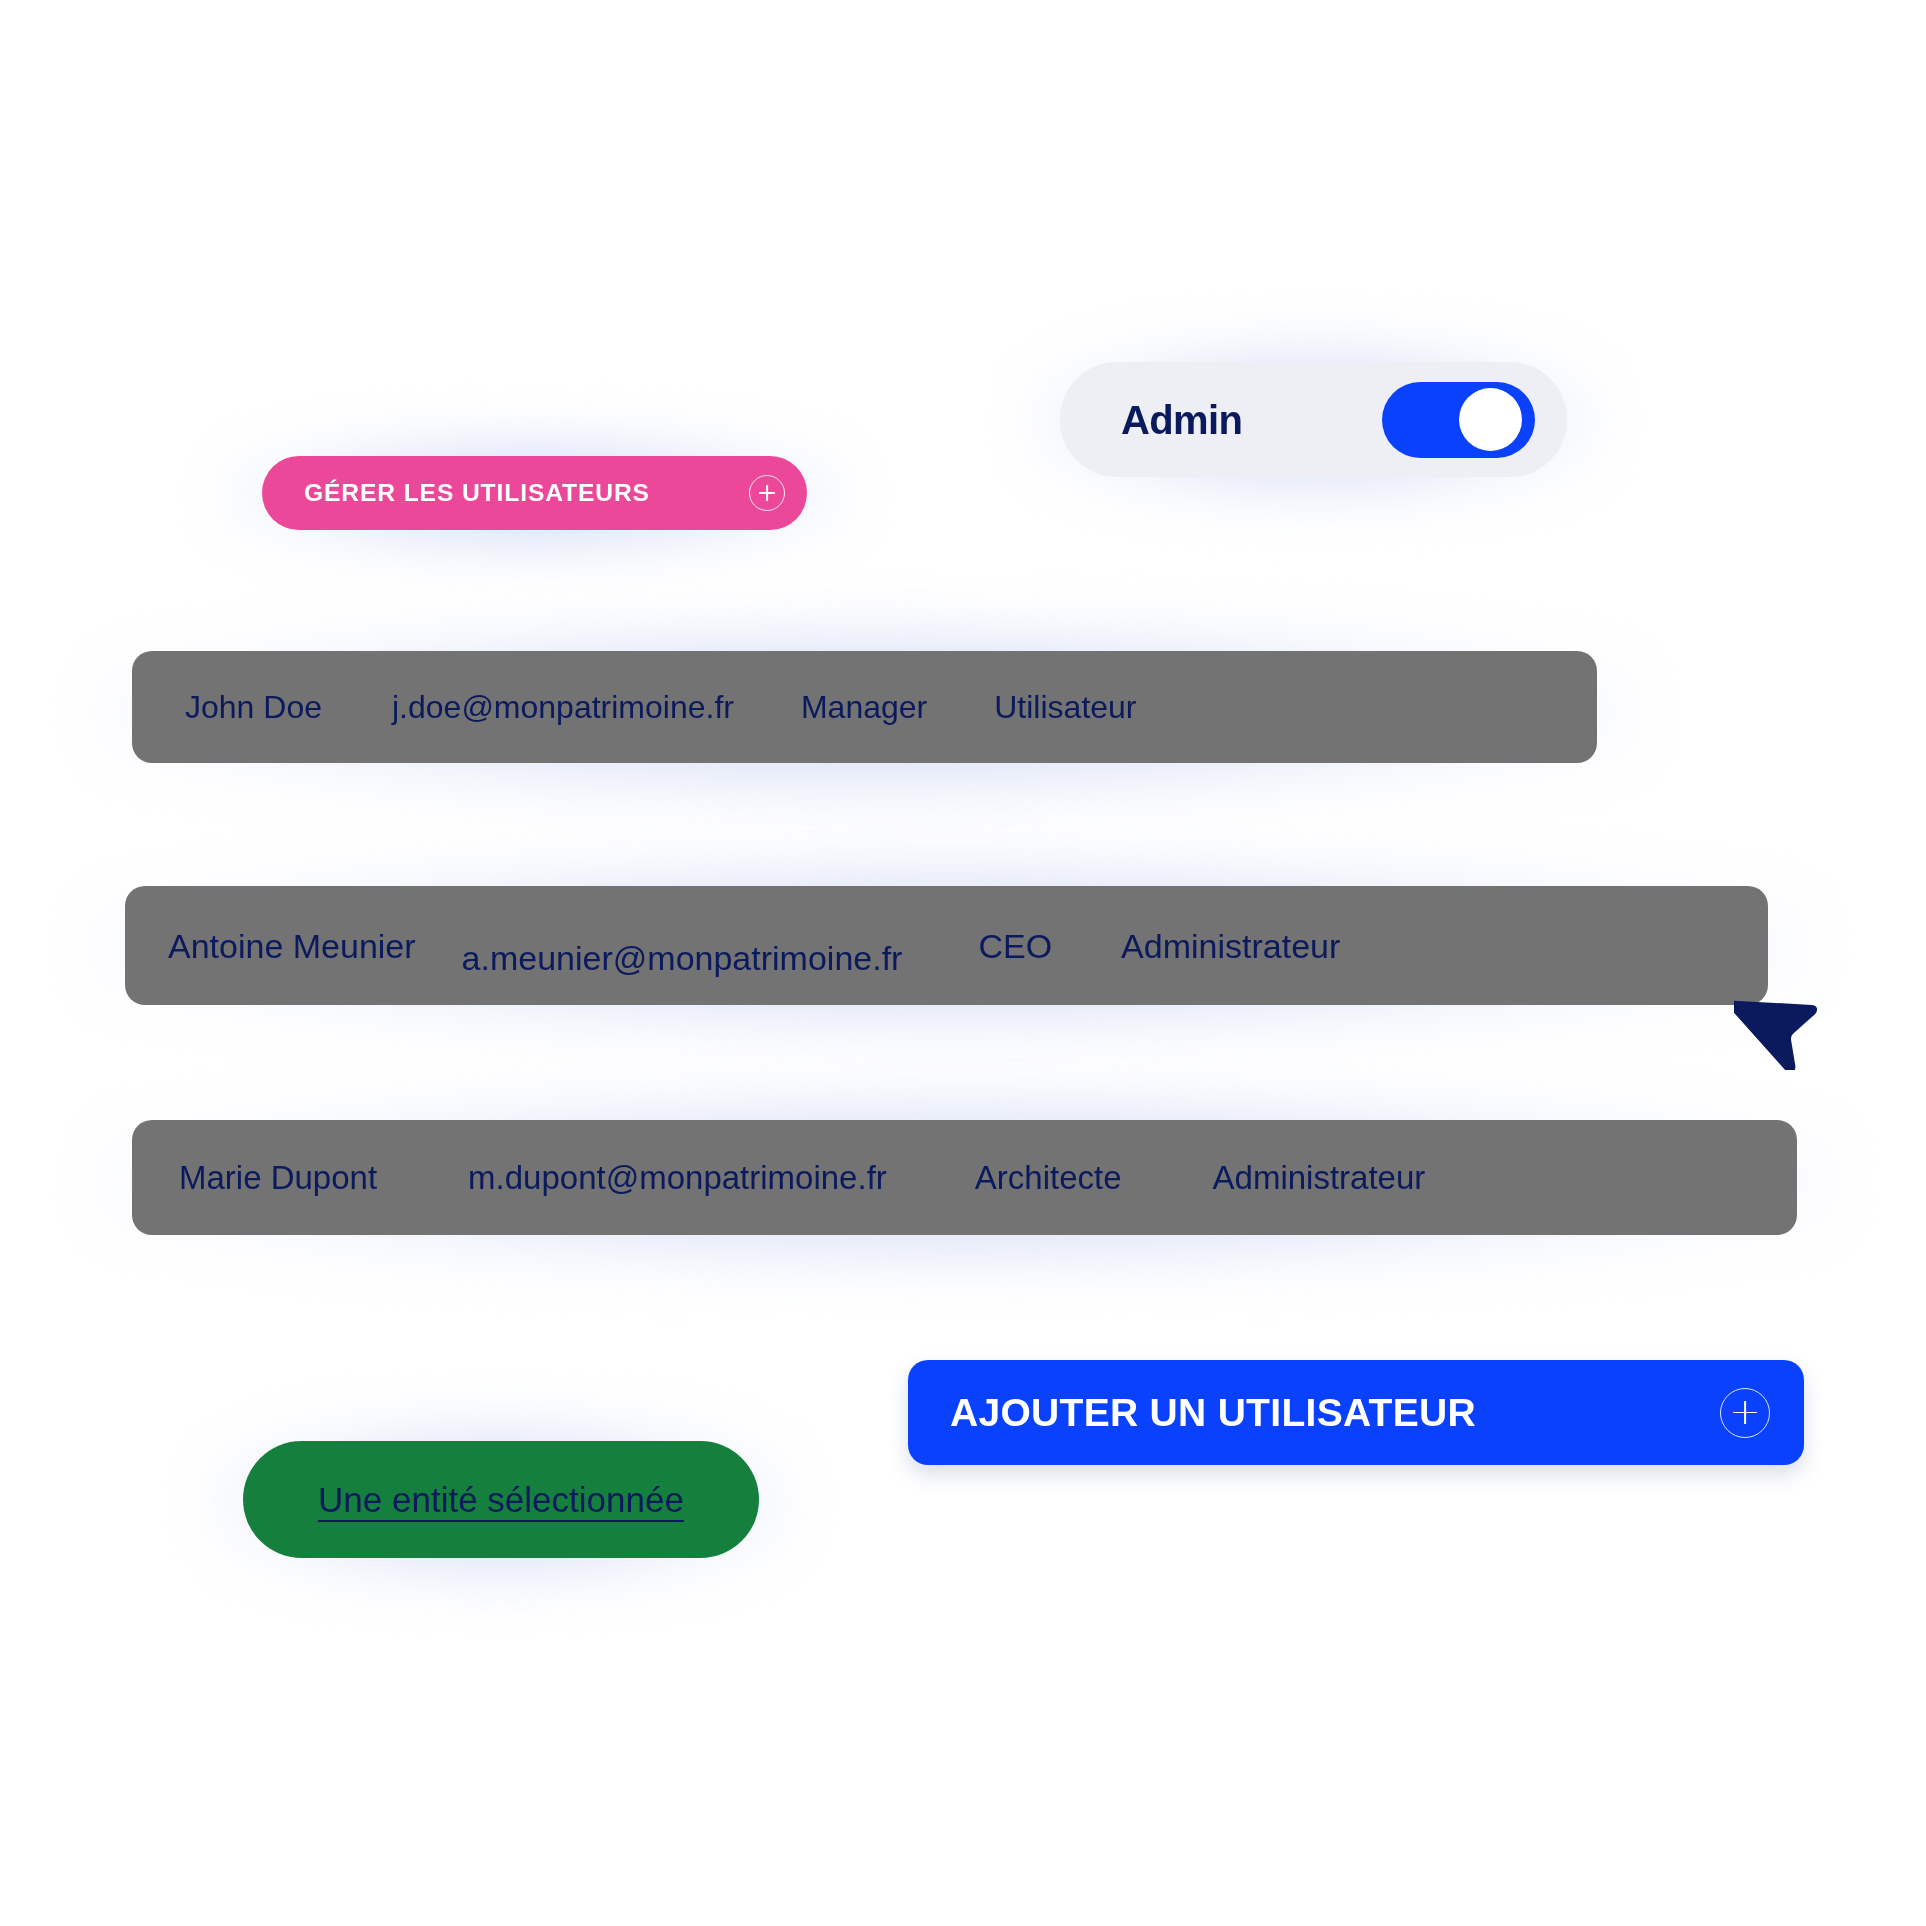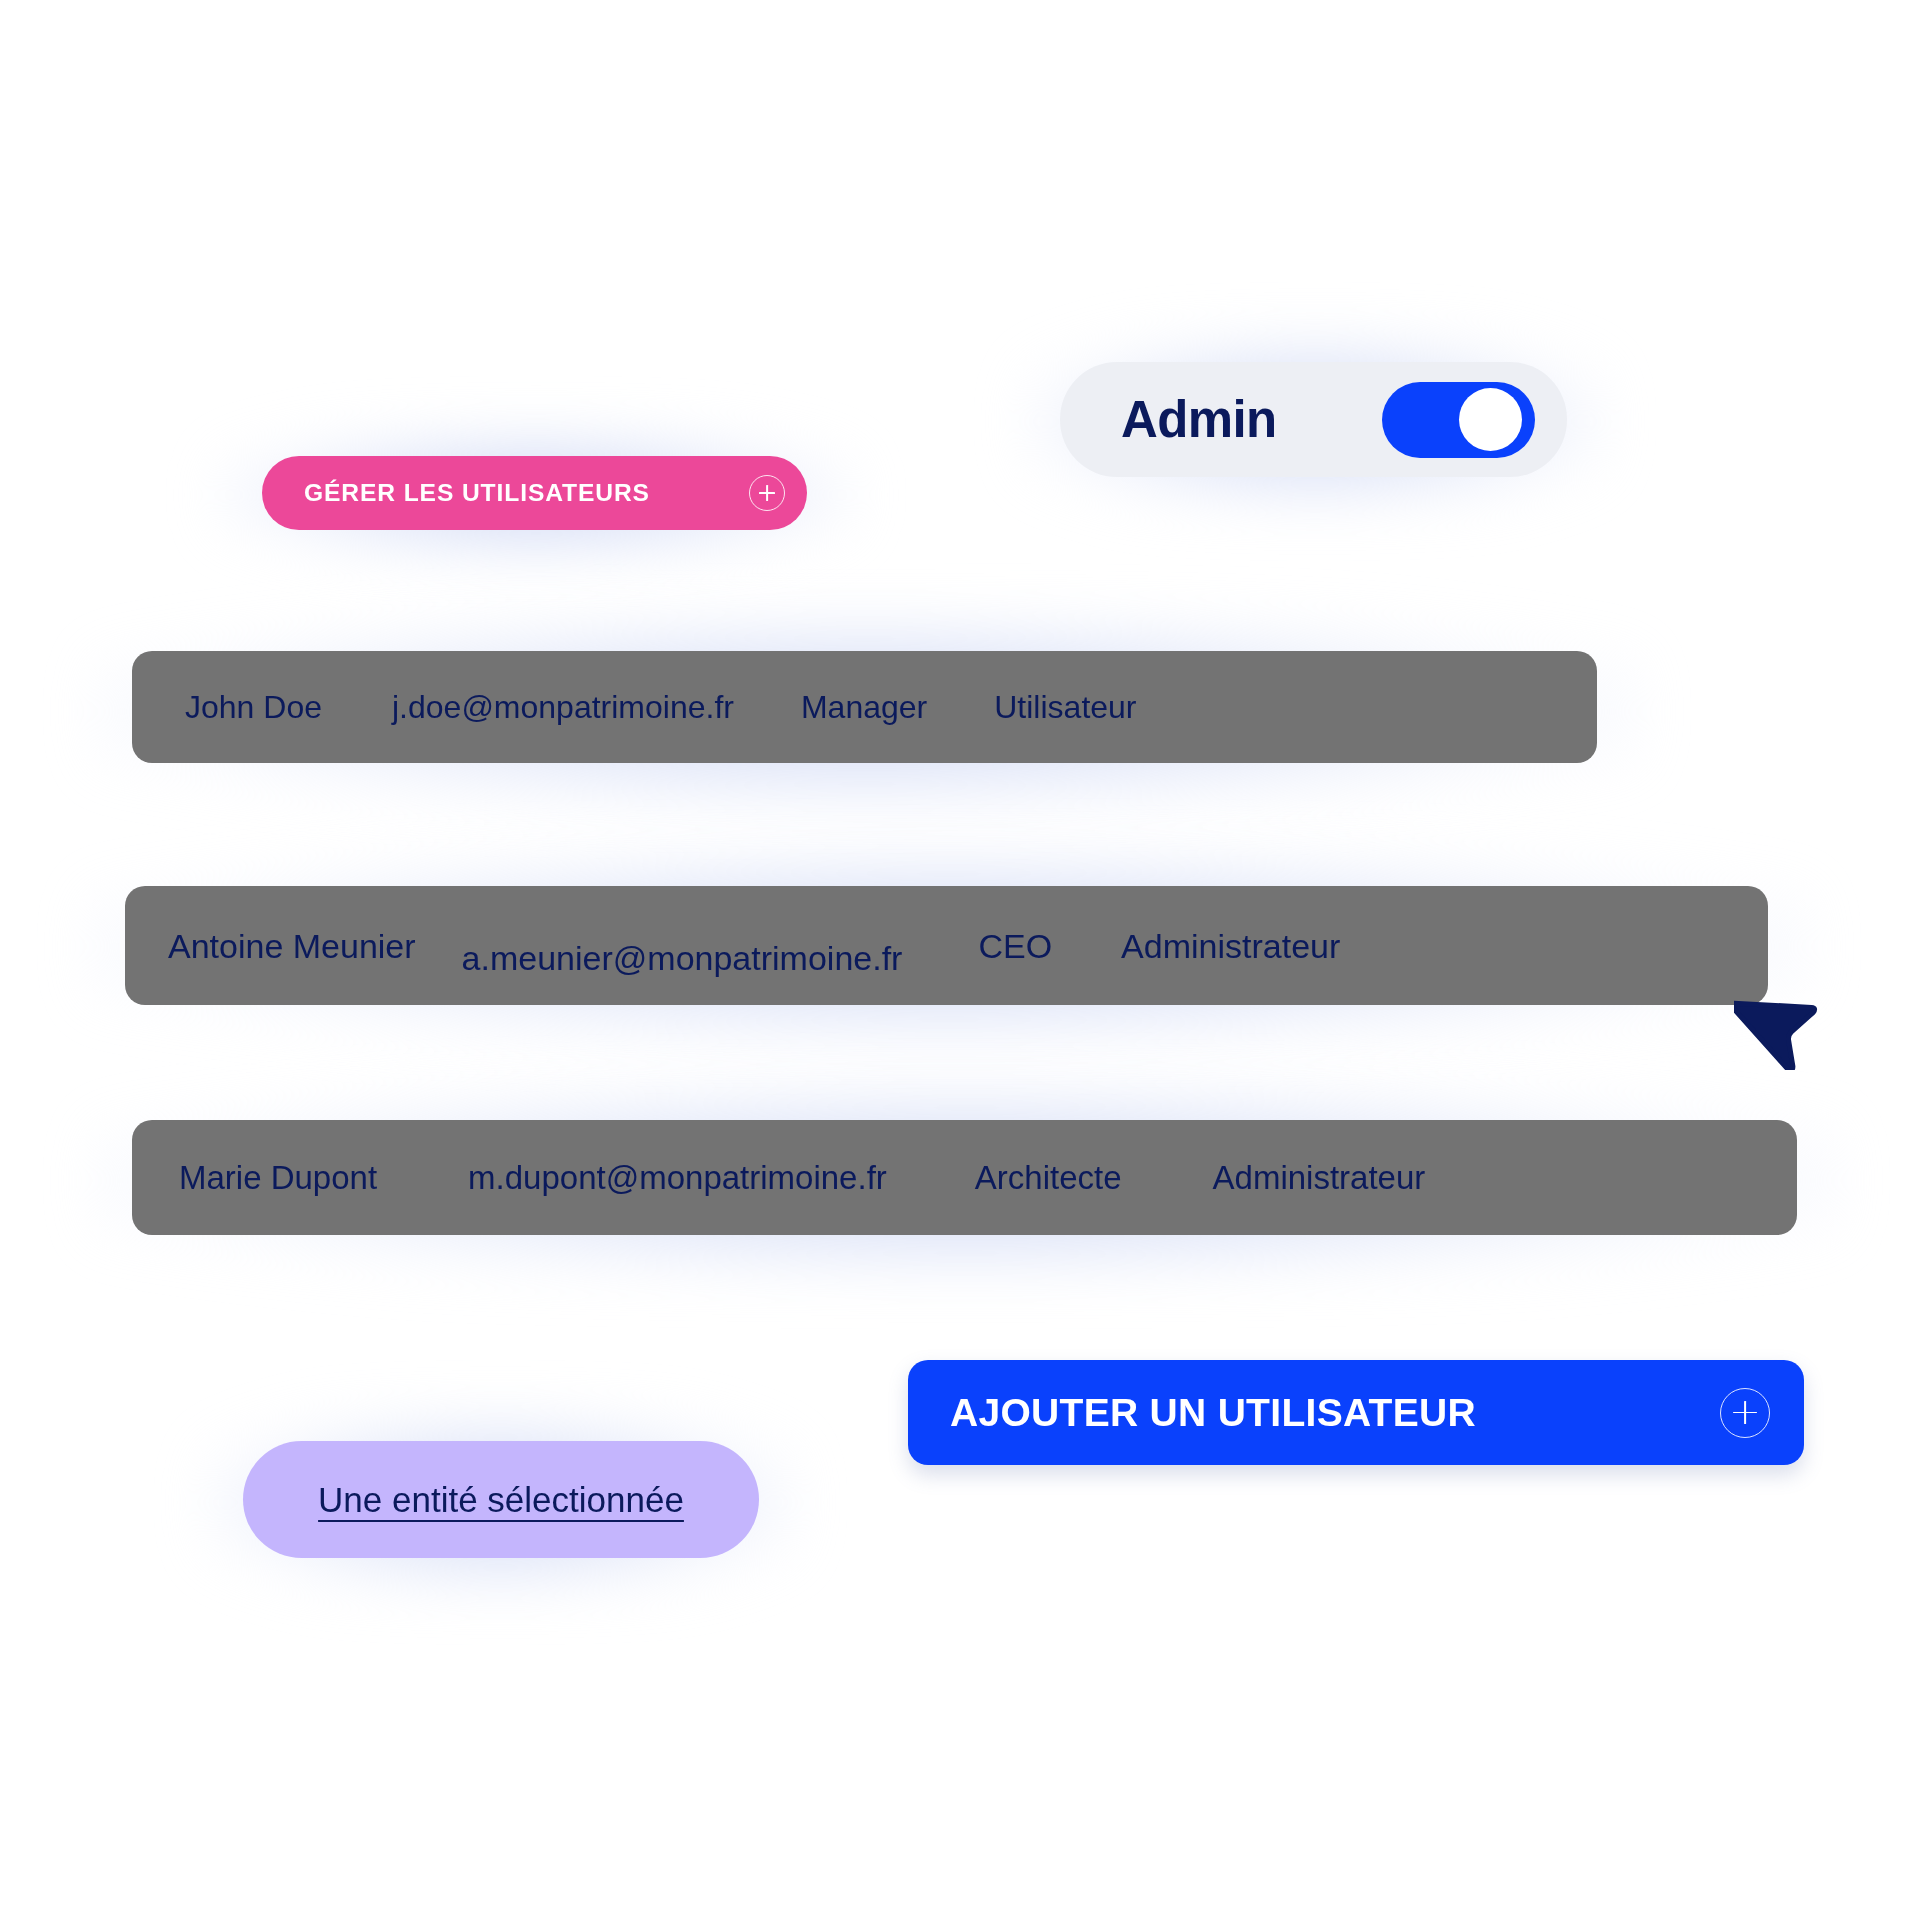--- a/index.html
+++ b/index.html
@@ -96,21 +96,21 @@
     border-radius: 57px;
     display: flex;
     align-items: center;
     justify-content: space-between;
     padding: 0 32px 0 61px;
     cursor: pointer;
     z-index: 3;
   }
   #admin-toggle-pill .admin-label {
     color: #0b1a5c;
-    font-size: 51px;
+    font-size: 40px;
     font-weight: 700;
     letter-spacing: -0.6px;
     line-height: 1;
   }
   .switch-track {
     width: 153px;
     height: 76px;
     border-radius: 38px;
     background: #0a41fc;
     position: relative;
@@ -199,21 +199,21 @@
     border: 1.2px solid rgba(255,255,255,0.85);
   }
 
   
   #entity-selected-pill {
     position: absolute;
     left: 243px;
     top: 1441px;
     width: 516px;
     height: 117px;
-    background: #c4b5fd;
+    background: #15803d;
     border-radius: 59px;
     display: flex;
     align-items: center;
     justify-content: center;
     cursor: pointer;
     z-index: 3;
   }
   #entity-selected-pill .entity-label {
     color: #0b1a5c;
     font-size: 35px;

